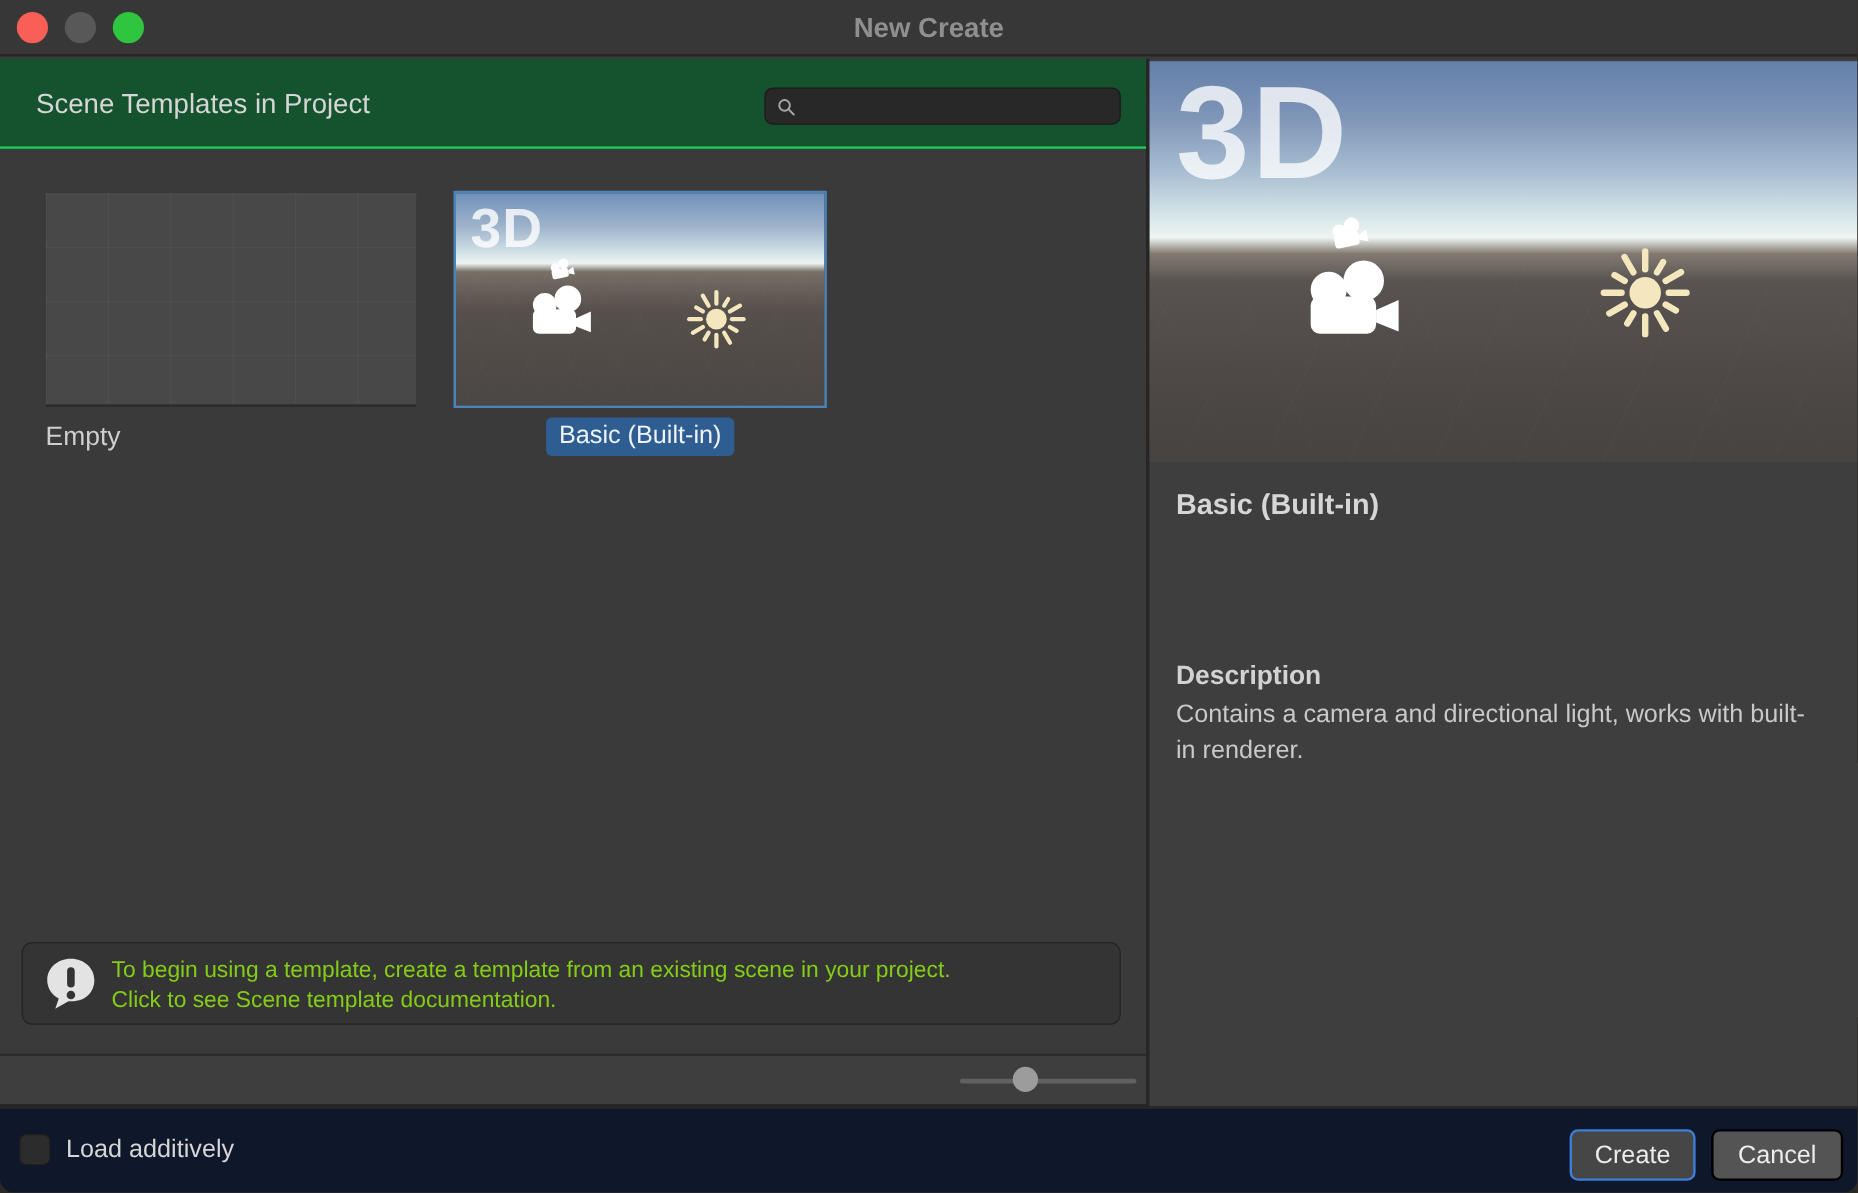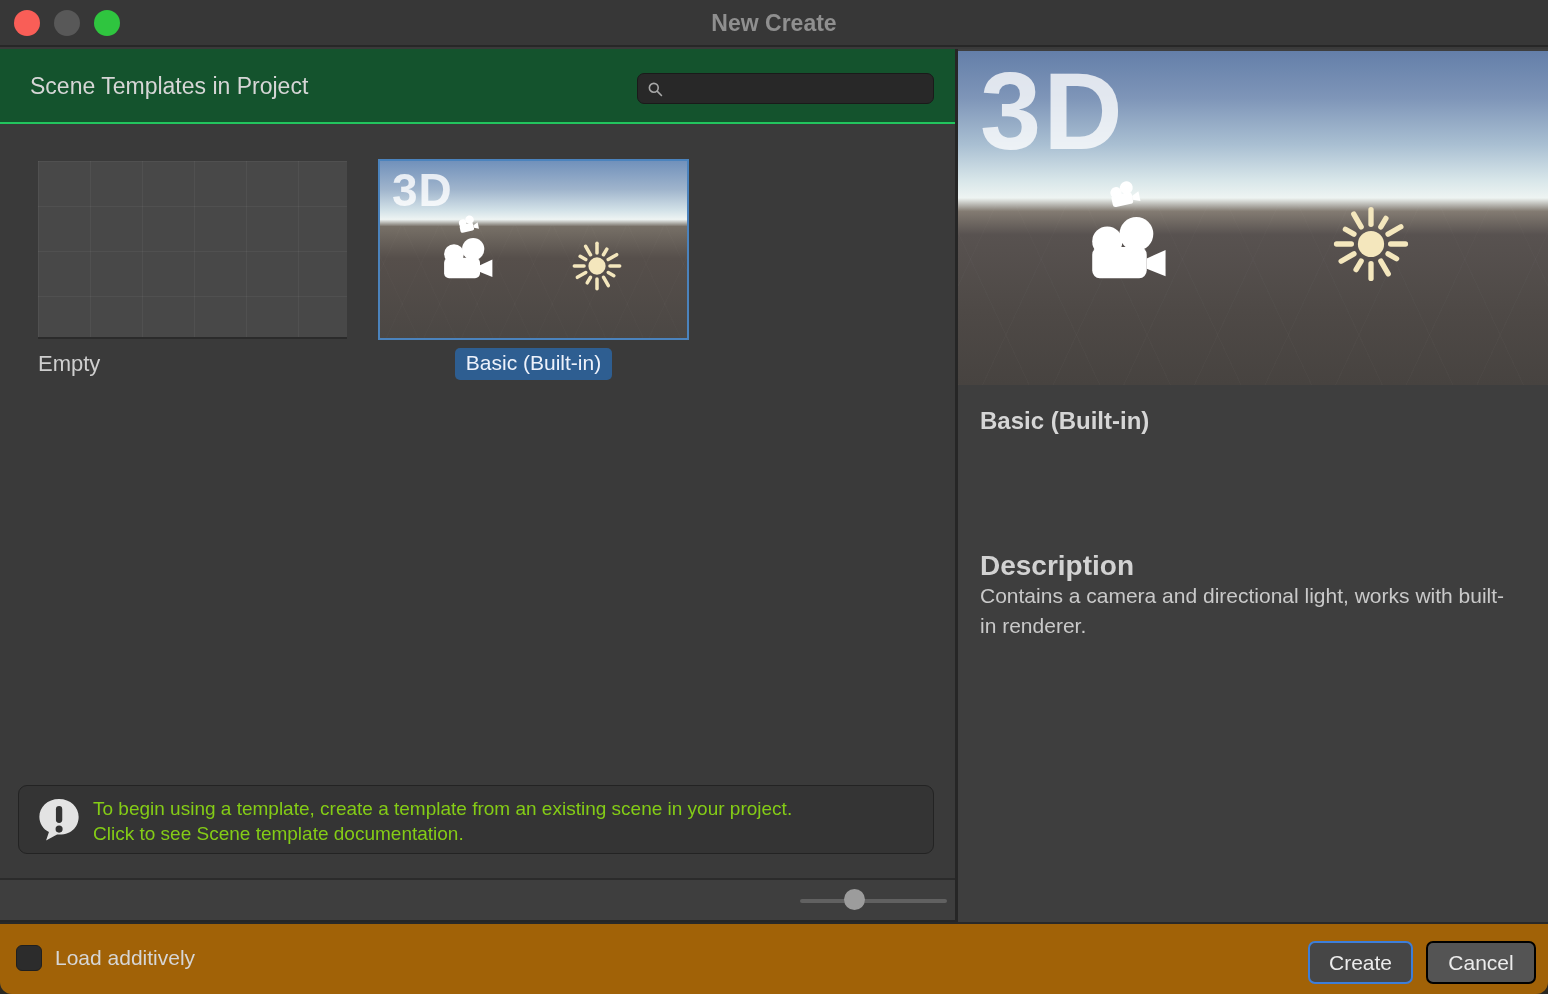--- a/index.html
+++ b/index.html
@@ -56,26 +56,26 @@
   .slider-thumb{position:absolute;left:844px;top:9px;width:21px;height:21px;border-radius:50%;background:#9c9c9c;}
   
   .rpanel{position:absolute;left:958px;top:49px;width:590px;height:873px;background:#3e3e3e;}
   .preview-img{position:absolute;left:0;top:2px;width:590px;height:334px;overflow:hidden;
     background:linear-gradient(180deg,#647fa9 0%,#7e95b8 14%,#a9bfd2 28%,#d9e7ea 39%,#eef4f2 44%,#837b72 48%,#585250 55%,#4e4946 78%,#474340 100%);}
   .big-grid{position:absolute;left:0;top:46%;width:100%;height:54%;opacity:.6;
     background:repeating-linear-gradient(65deg,rgba(255,255,255,.028) 0 1px,transparent 1px 64px),
                repeating-linear-gradient(-65deg,rgba(255,255,255,.028) 0 1px,transparent 1px 64px);}
   .wm-big{position:absolute;left:22px;top:-4px;font-size:110px;font-weight:700;color:rgba(255,255,255,.78);letter-spacing:2px;}
   .preview-title{position:absolute;left:22px;top:358px;font-size:24px;font-weight:700;color:#d6d6d6;}
-  .desc-head{position:absolute;left:22px;top:501px;font-size:28px;font-weight:700;color:#d2d2d2;}
+  .desc-head{position:absolute;left:22px;top:501px;font-size:22px;font-weight:700;color:#d2d2d2;}
   .desc-body{position:absolute;left:22px;top:532px;width:530px;font-size:21px;line-height:30px;color:#c9c9c9;}
   
   .cam,.sun,.cam-tiny{position:absolute;}
   
-  .bottombar{position:absolute;left:0;top:922px;width:1548px;height:72px;background:#a16207;border-top:2px solid #292929;}
+  .bottombar{position:absolute;left:0;top:922px;width:1548px;height:72px;background:#0f172a;border-top:2px solid #292929;}
   .checkbox{position:absolute;left:16px;top:21px;width:26px;height:26px;background:#2c2c2c;border:1px solid #1f1f1f;border-radius:6px;}
   .check-label{position:absolute;left:55px;top:22px;font-size:21px;color:#d6d6d6;}
   .btn{position:absolute;top:17px;height:43px;border-radius:7px;font-size:21px;color:#ececec;
     font-family:inherit;text-align:center;line-height:40px;cursor:default;}
   .btn-create{left:1308px;width:105px;background:#464646;border:2px solid #3d7ed9;}
   .btn-cancel{left:1426px;width:110px;background:#545454;border:2px solid #000000;}
 </style>
 </head>
 <body>
 

